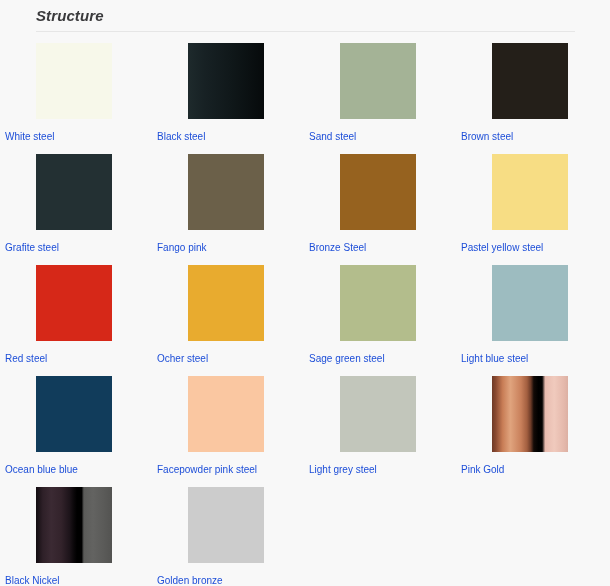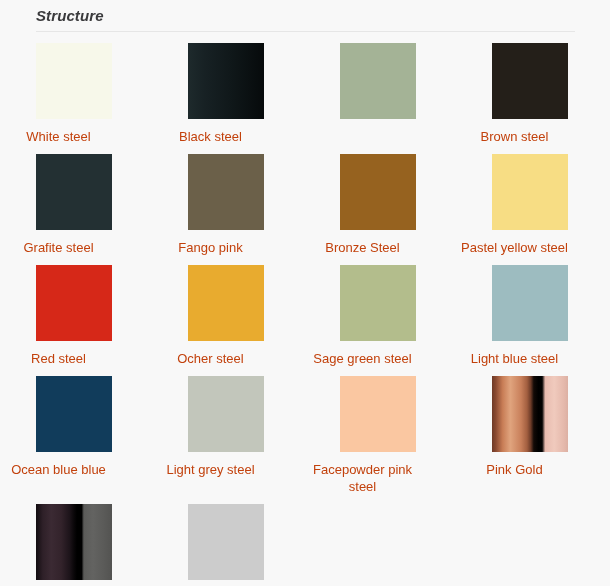--- a/index.html
+++ b/index.html
@@ -78,24 +78,23 @@
   .swatch-label-wrap {
     width: 76px;
     display: flex;
     justify-content: center;
   }
 
   .swatch-label {
     display: block;
     width: 138px;
     margin-left: -31px;
-    text-align: center;
-    font-size: 13px;
+    font-size: 10px;
     line-height: 17px;
-    color: #c2410c;
+    color: #1d4ed8;
     padding-top: 9px;
     padding-bottom: 9px;
     word-wrap: break-word;
   }
 
   
   .fin-white-steel      { background:#f7f8ea; }
   .fin-black-steel      { background: linear-gradient(90deg,#1e2a2c 0%,#172124 22%,#10181a 55%,#060a0b 100%); }
   .fin-sand-steel       { background:#a4b396; }
   .fin-brown-steel      { background:#241f19; }
@@ -155,20 +154,23 @@
         </div>
       </div>
       <div class="swatch-cell">
         <div class="swatch-chip fin-black-steel"></div>
         <div class="swatch-label-wrap">
           <span class="swatch-label">Black steel</span>
         </div>
       </div>
       <div class="swatch-cell">
         <div class="swatch-chip fin-sand-steel"></div>
+        <div class="swatch-label-wrap">
+          <span class="swatch-label">Sand steel</span>
+        </div>
       </div>
       <div class="swatch-cell">
         <div class="swatch-chip fin-brown-steel"></div>
         <div class="swatch-label-wrap">
           <span class="swatch-label">Brown steel</span>
         </div>
       </div>
       <div class="swatch-cell">
         <div class="swatch-chip fin-grafite-steel"></div>
         <div class="swatch-label-wrap">
@@ -217,32 +219,32 @@
           <span class="swatch-label">Light blue steel</span>
         </div>
       </div>
       <div class="swatch-cell">
         <div class="swatch-chip fin-ocean-blue"></div>
         <div class="swatch-label-wrap">
           <span class="swatch-label">Ocean blue blue</span>
         </div>
       </div>
       <div class="swatch-cell">
+        <div class="swatch-chip fin-facepowder-pink"></div>
+        <div class="swatch-label-wrap">
+          <span class="swatch-label">Facepowder pink steel</span>
+        </div>
+      </div>
+      <div class="swatch-cell">
         <div class="swatch-chip fin-light-grey"></div>
         <div class="swatch-label-wrap">
           <span class="swatch-label">Light grey steel</span>
         </div>
       </div>
       <div class="swatch-cell">
-        <div class="swatch-chip fin-facepowder-pink"></div>
-        <div class="swatch-label-wrap">
-          <span class="swatch-label">Facepowder pink steel</span>
-        </div>
-      </div>
-      <div class="swatch-cell">
         <div class="swatch-chip fin-pink-gold"></div>
         <div class="swatch-label-wrap">
           <span class="swatch-label">Pink Gold</span>
         </div>
       </div>
       <div class="swatch-cell">
         <div class="swatch-chip fin-black-nickel"></div>
         <div class="swatch-label-wrap">
           <span class="swatch-label">Black Nickel</span>
         </div>

